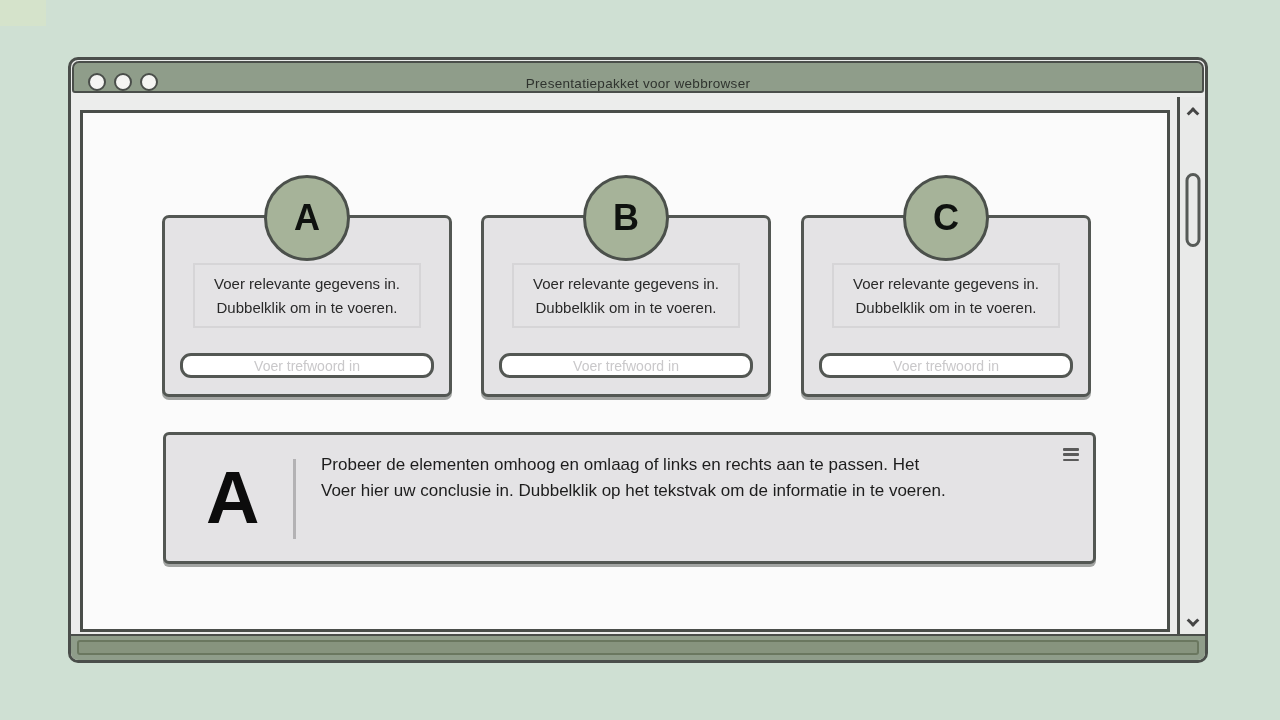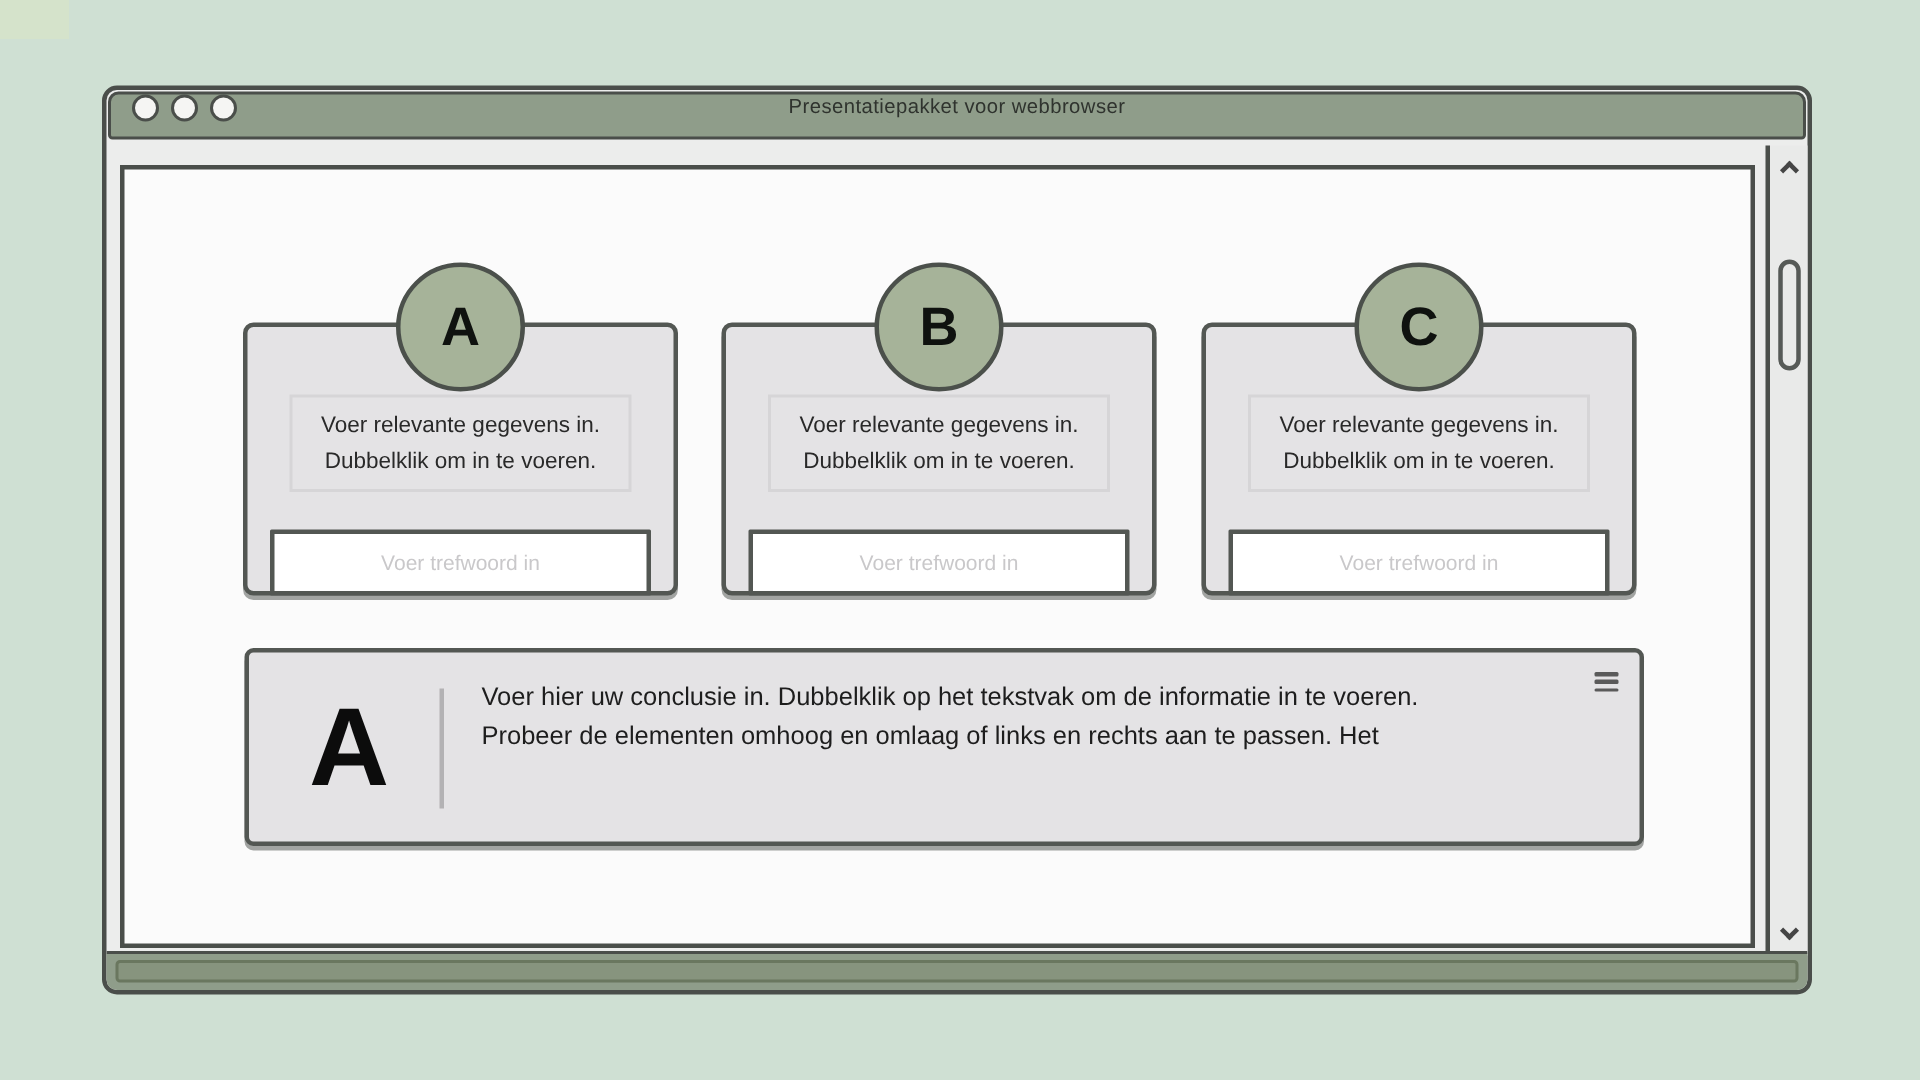--- a/index.html
+++ b/index.html
@@ -15,21 +15,21 @@
   
   .window{
     position:absolute;left:68px;top:57px;width:1140px;height:606px;
     box-sizing:border-box;background:#ecedec;
     border:3px solid #4a4e4a;border-radius:10px;
   }
   .titlebar{
     position:absolute;left:1px;right:1px;top:1px;height:32px;
     box-sizing:border-box;background:#8f9d8a;
     border:2px solid #4a4e4a;border-radius:7px 7px 3px 3px;
-    display:flex;align-items:flex-start;
+    display:flex;align-items:flex-end;
   }
   .traffic{display:flex;gap:8px;margin-left:14px;}
   .traffic .dot{
     width:14px;height:14px;border-radius:50%;
     background:#f5f5f3;border:2.5px solid #4a4e4a;box-sizing:content-box;
   }
   .title-text{
     position:absolute;left:0;right:0;text-align:center;
     font-size:13.5px;color:#2f332e;letter-spacing:0.3px;
   }
@@ -88,23 +88,23 @@
     display:flex;align-items:center;justify-content:center;
     font-size:36px;font-weight:bold;color:#0f120f;
   }
   .card-textbox{
     position:absolute;left:28px;right:28px;top:45px;height:65px;
     box-sizing:border-box;border:2px solid #d6d5d7;
     display:flex;flex-direction:column;align-items:center;justify-content:center;
     font-size:15px;line-height:24px;color:#292929;text-align:center;
   }
   .card-input{
-    position:absolute;left:15px;right:15px;top:135px;height:44px;
+    position:absolute;left:15px;right:15px;top:135px;height:25px;
     box-sizing:border-box;width:calc(100% - 30px);
-    background:#ffffff;border:3px solid #535753;border-radius:1px;
+    background:#ffffff;border:3px solid #535753;border-radius:11px;
     text-align:center;font-size:14px;color:#444;
     font-family:"Liberation Sans","DejaVu Sans",sans-serif;outline:none;
   }
   .card-input::placeholder{color:#c9c8ca;opacity:1;}
   
   .panel{
     position:absolute;left:80px;top:319px;width:933px;height:132px;
     box-sizing:border-box;background:#e4e3e5;
     border:3px solid #535753;border-radius:6px;
     box-shadow:0 3px 0 rgba(74,78,74,0.5);
@@ -176,22 +176,22 @@
         <span>Voer relevante gegevens in.</span>
         <span>Dubbelklik om in te voeren.</span>
       </div>
       <input class="card-input" type="text" placeholder="Voer trefwoord in" style="">
     </div>
 
     <div class="panel">
       <div class="panel-letter">A</div>
       <div class="panel-divider"></div>
       <div class="panel-text">
+        <div>Probeer de elementen omhoog en omlaag of links en rechts aan te passen. Het</div>
         <div>Voer hier uw conclusie in. Dubbelklik op het tekstvak om de informatie in te voeren.</div>
-        <div>Probeer de elementen omhoog en omlaag of links en rechts aan te passen. Het</div>
       </div>
       <div class="menu-icon">
         <span></span>
           <span></span>
           <span></span>
       </div>
     </div>
 
   </div>
 

